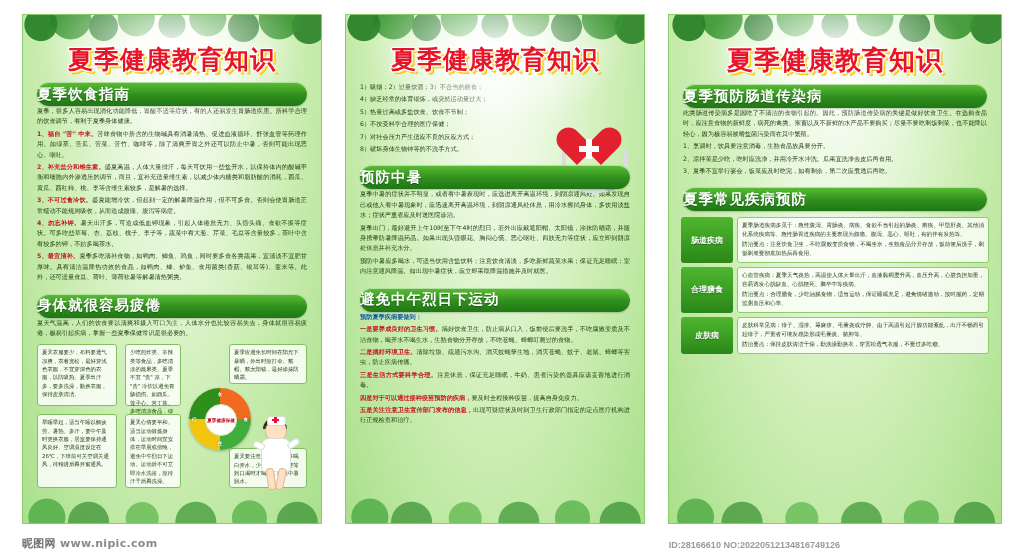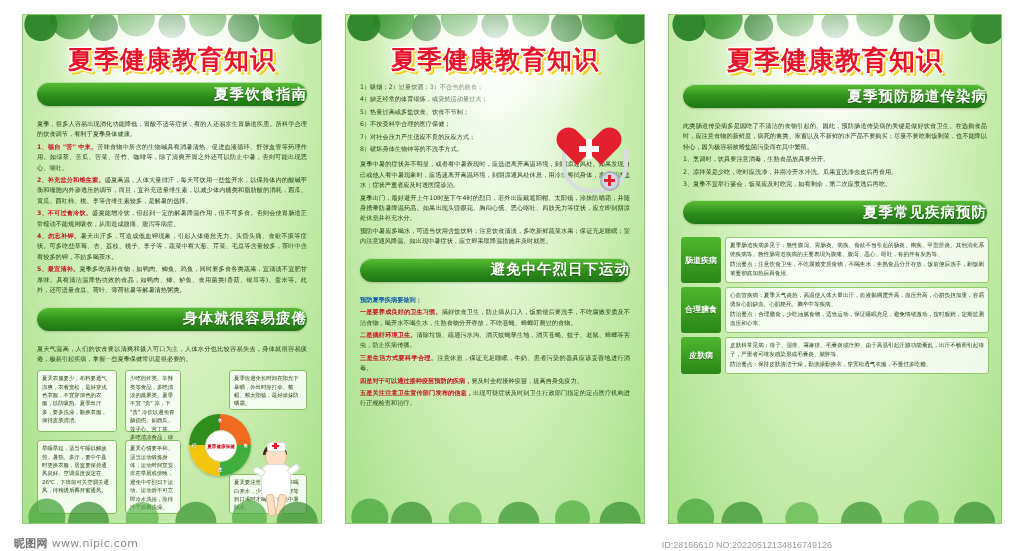--- a/index.html
+++ b/index.html
@@ -76,26 +76,26 @@
     text-shadow:
       1px 1px 0 #fff, -1px 1px 0 #fff, 1px -1px 0 #fff, -1px -1px 0 #fff,
       2px 2px 0 #ffe95b, 3px 3px 0 #f3c400, 0 0 6px rgba(255,255,255,.9);
     white-space:nowrap;
   }
   #poster3 .poster-title{font-size:26px;}
 
   
   .ribbon{
     position:relative;
-    margin:6px 14px 13px 14px;
+    margin:6px 14px 0 14px;
     height:24px;
     border-radius:12px;
     background:linear-gradient(to bottom,#5bbf35 0%,#2f8f1d 55%,#1f7714 100%);
     box-shadow:inset 0 1px 0 rgba(255,255,255,.55), 0 1px 2px rgba(0,0,0,.2);
-    display:flex;align-items:center;justify-content:flex-end;
+    display:flex;align-items:center;justify-content:flex-start;
   }
   .ribbon span{
     color:#ffffff;font-weight:bold;font-size:13.5px;letter-spacing:1px;
     font-family:"DejaVu Sans","Liberation Sans",sans-serif;
     text-shadow:0 1px 1px rgba(0,0,0,.35);
     white-space:nowrap;
   }
   .ribbon.big span{font-size:14.5px;}
 
   
@@ -194,21 +194,21 @@
   .stetho-dot .cv{position:absolute;left:6px;top:2px;width:3px;height:11px;background:#e3202d;}
   .stetho-dot .ch{position:absolute;left:2px;top:6px;width:11px;height:3px;background:#e3202d;}
 
   
   .disease-table{
     margin:6px 12px 0 12px;
     display:flex;flex-direction:column;gap:4px;
   }
   .dz-row{display:flex;align-items:stretch;gap:4px;}
   .dz-label{
-    width:40px;flex:none;
+    width:52px;flex:none;
     background:linear-gradient(to bottom,#4fb62f,#2a8718);
     border-radius:3px;
     color:#fff;font-weight:bold;font-size:8px;line-height:1.15;
     display:flex;align-items:center;justify-content:center;text-align:center;
     padding:2px 1px;box-sizing:border-box;
     font-family:"DejaVu Sans","Liberation Sans",sans-serif;
     text-shadow:0 1px 1px rgba(0,0,0,.3);
   }
   .dz-body{
     flex:1;
@@ -217,22 +217,23 @@
     border-radius:3px;
     padding:3px 4px;
     font-size:5.6px;line-height:1.6;color:#1d3a10;text-align:justify;
     box-sizing:border-box;
     font-family:"DejaVu Sans","Liberation Sans",sans-serif;
   }
   .dz-body p{margin:0 0 1px 0;}
 
   
   #footer{
-    position:absolute;left:4px;bottom:0;width:836px;height:14px;
+    position:absolute;left:12px;bottom:0;width:836px;height:14px;
     background:#ffffff;
+    font-weight:bold;
   }
   .wm-left{
     position:absolute;left:10px;bottom:0px;
     font-size:11px;color:#8a8a8a;letter-spacing:.3px;
     font-family:"DejaVu Sans","Liberation Sans",sans-serif;
   }
   .wm-left b{color:#6f6f6f;}
   .wm-right{
     position:absolute;right:8px;bottom:1px;
     font-size:9px;color:#9a9a9a;
@@ -330,20 +331,23 @@
       <div class="heart-cross-v"></div>
       <div class="heart-cross-h"></div>
       <div class="stetho-dot">
         <div class="cv"></div>
           <div class="ch"></div>
       </div>
     </div>
 
     <div class="vert-space"></div>
 
+    <div class="ribbon big">
+      <span>预防中暑</span>
+    </div>
 
     <div class="body-text">
       <p>夏季中暑的症状并不明显，或者有中暑表现时，应选进离开高温环境，到阴凉通风处。如果发现自己或他人有中暑现象时，应迅速离开高温环境，到阴凉通风处休息，用冷水擦拭身体，多饮用淡盐水；症状严重者应及时送医院诊治。</p>
       <p>夏季出门，最好避开上午10时至下午4时的烈日，若外出应戴遮阳帽、太阳镜，涂抹防晒霜，并随身携带防暑降温药品。如果出现头昏眼花、胸闷心慌、恶心呕吐、四肢无力等症状，应立即到阴凉处休息并补充水分。</p>
       <p>预防中暑应多喝水，可适当饮用含盐饮料；注意饮食清淡，多吃新鲜蔬菜水果；保证充足睡眠；室内注意通风降温。如出现中暑症状，应立即采取降温措施并及时就医。</p>
     </div>
 
     <div class="vert-space"></div>
 
     <div class="ribbon big">

